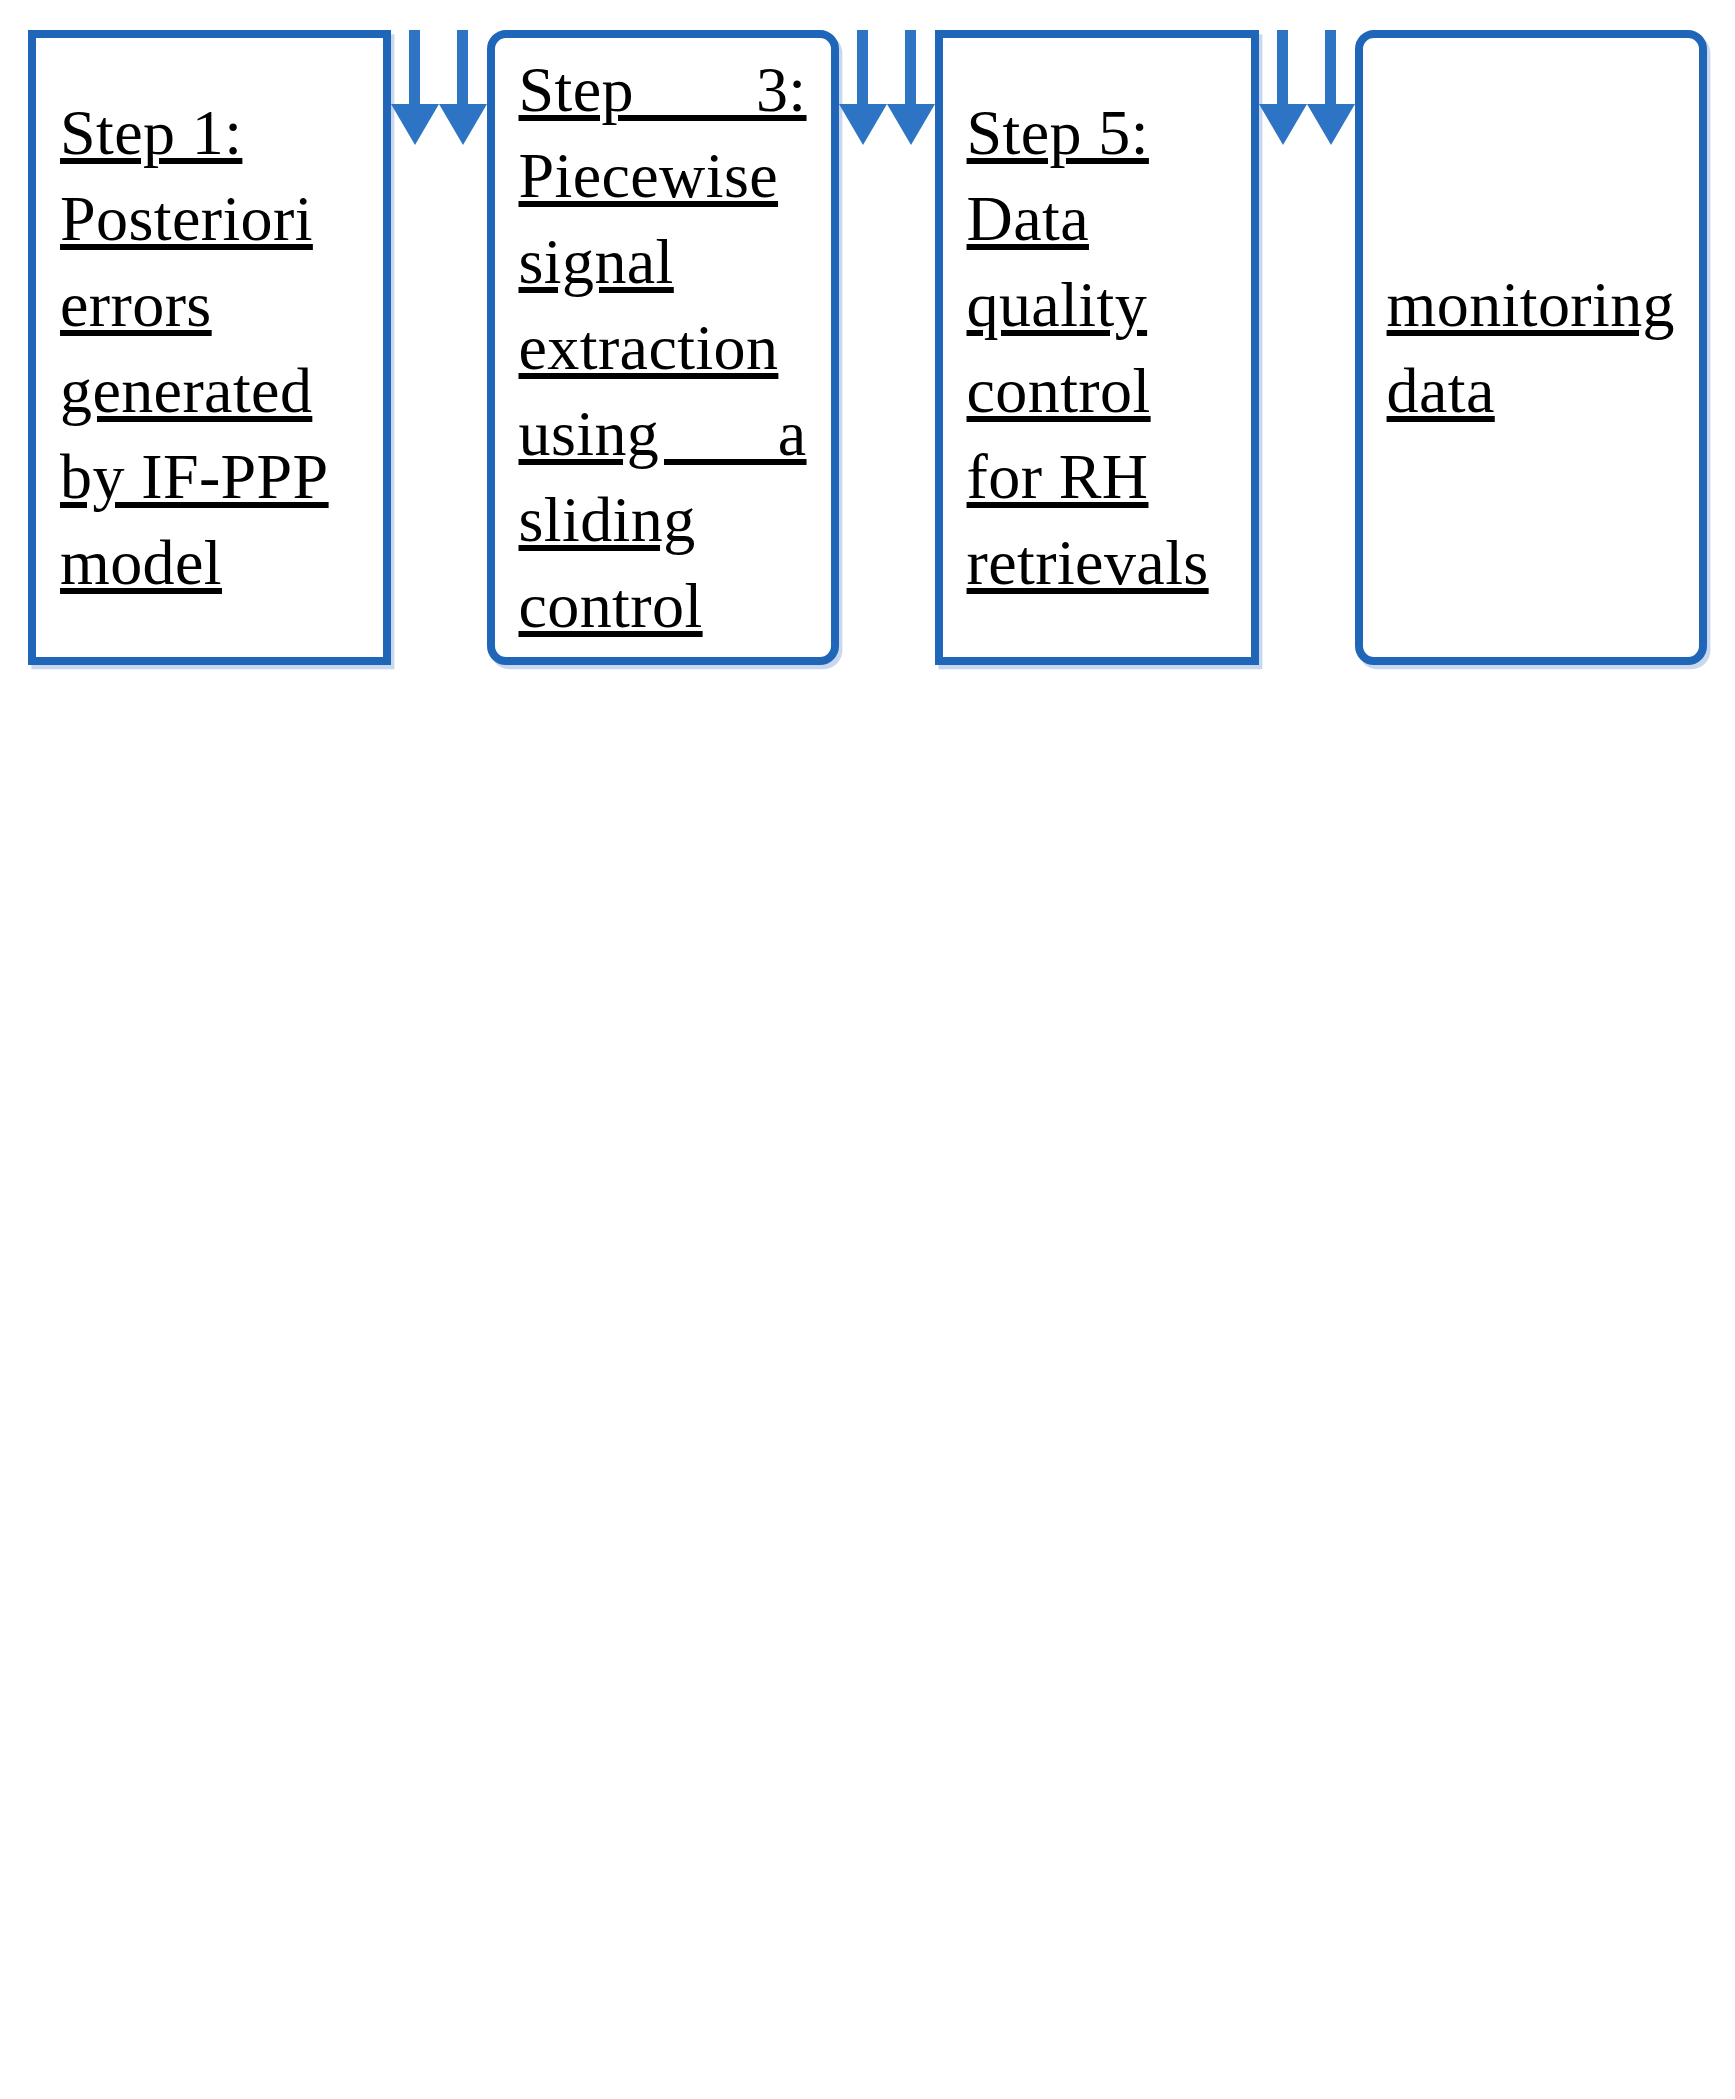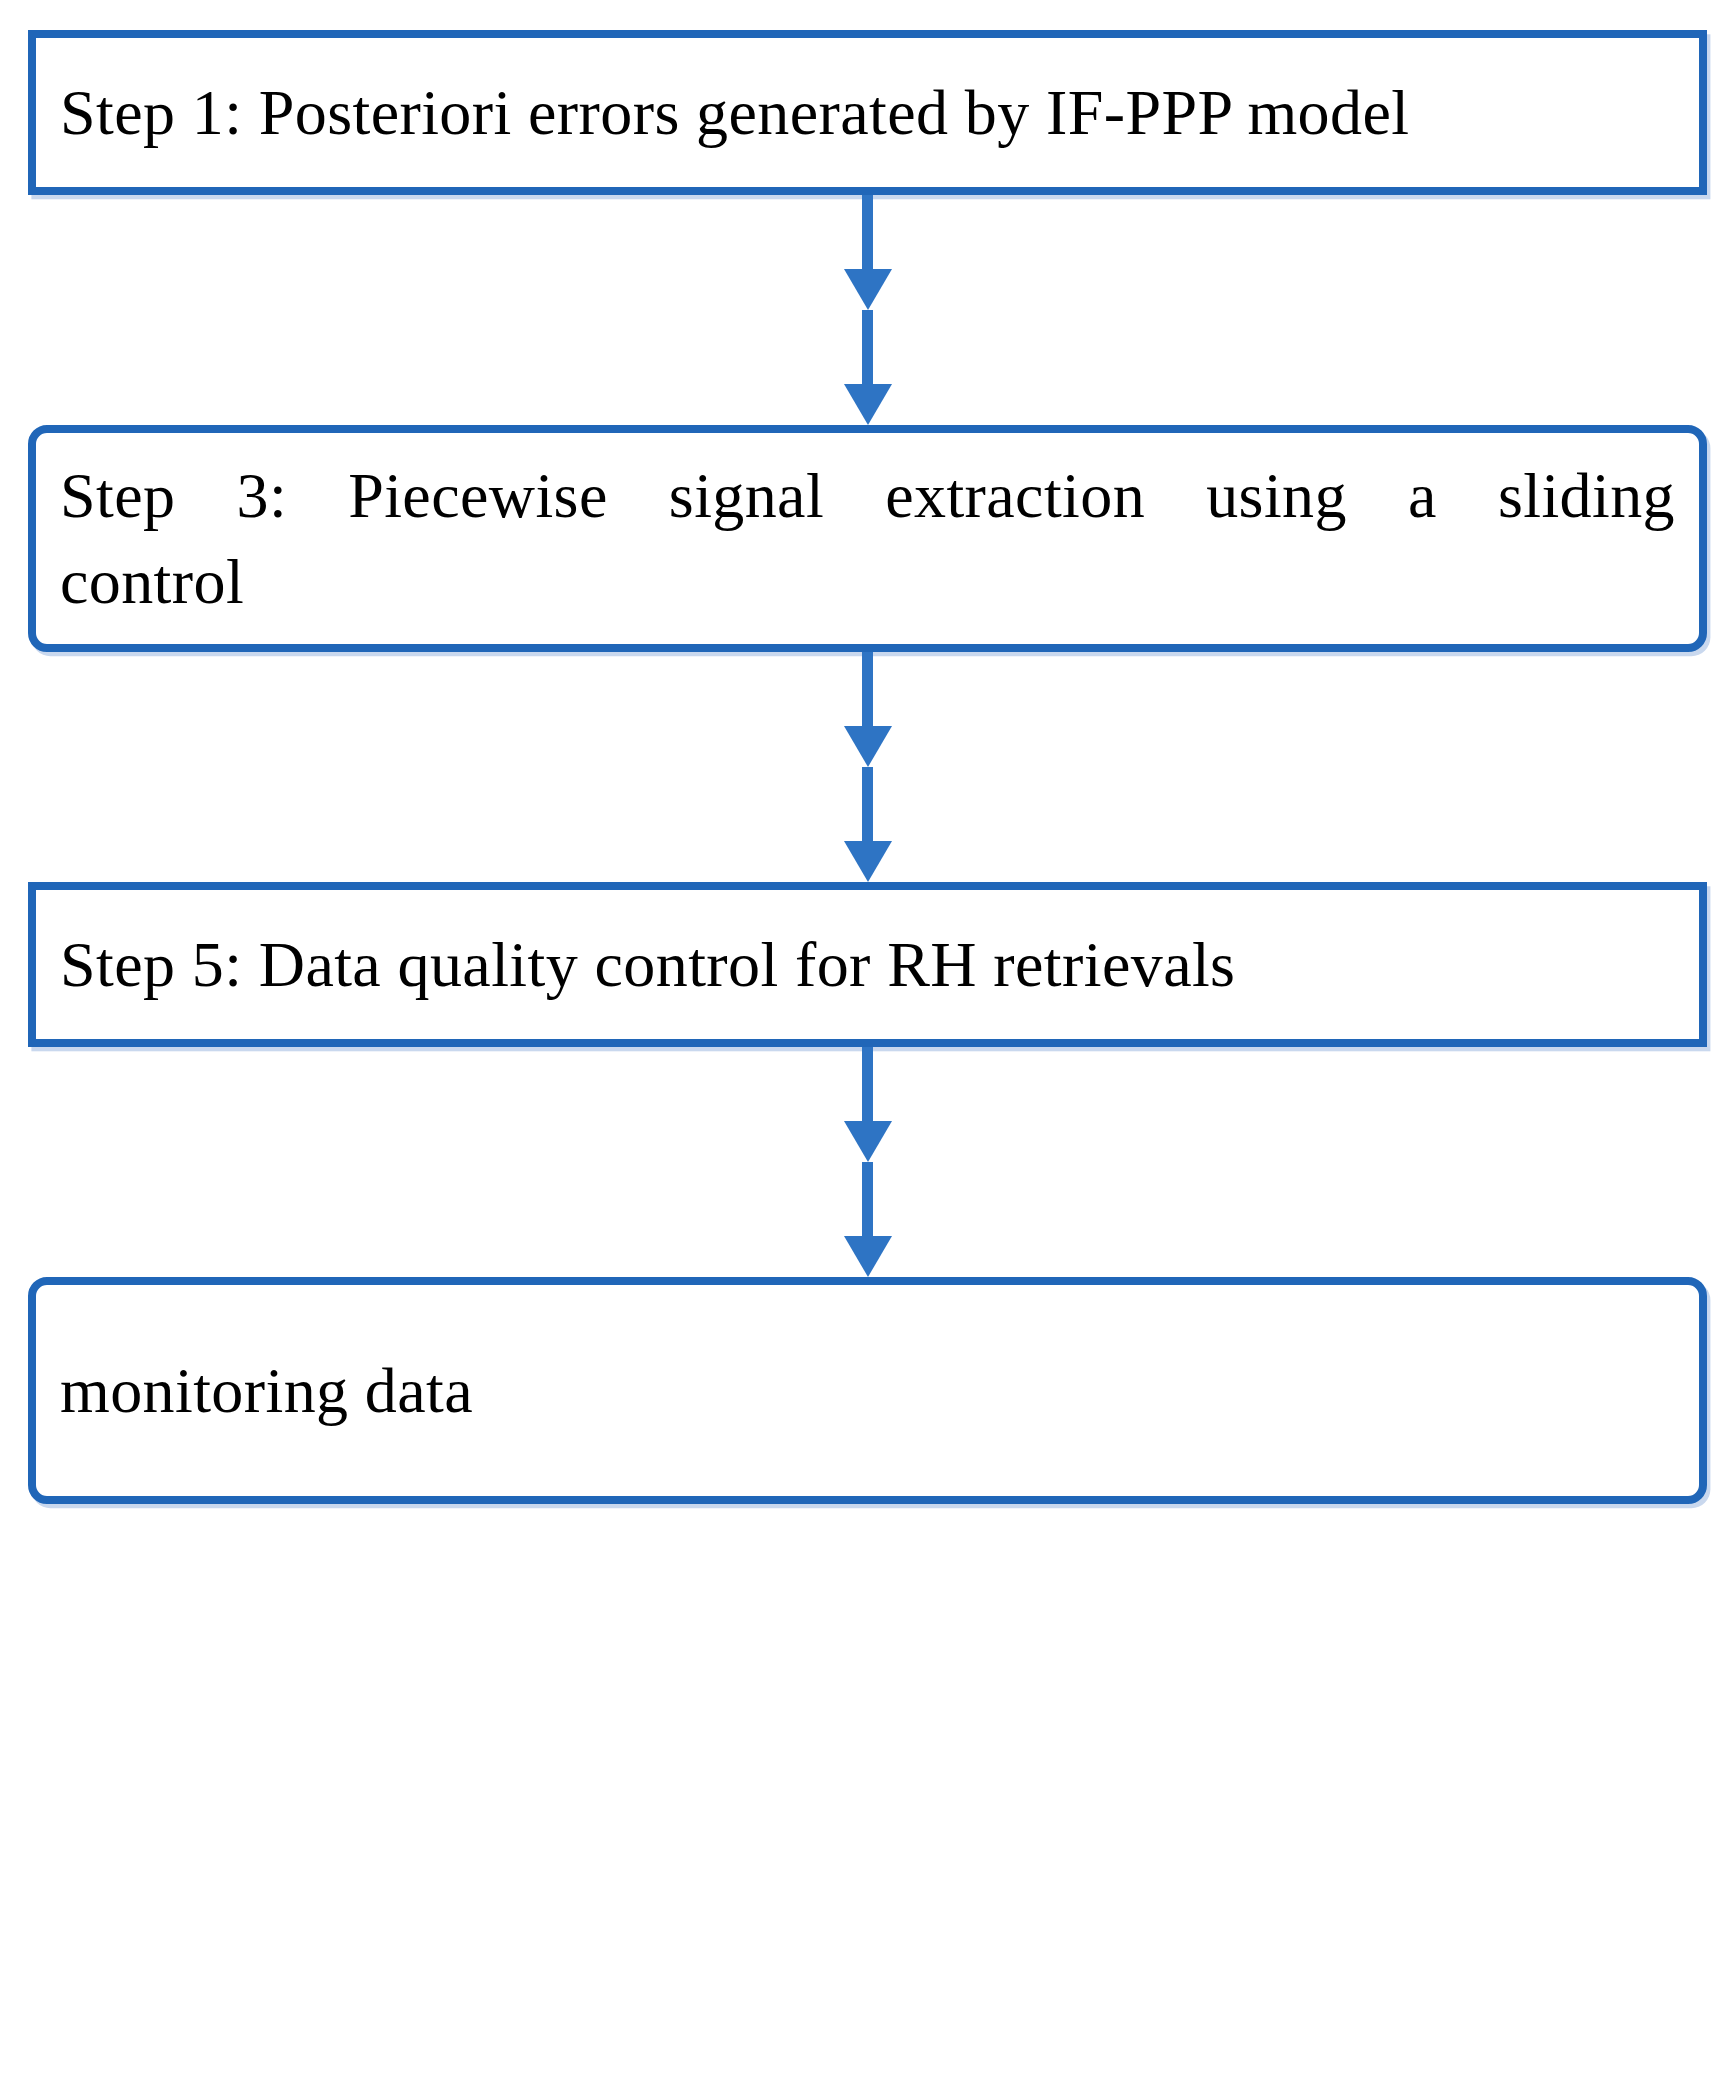--- a/index.html
+++ b/index.html
@@ -21,21 +21,21 @@
     height: 2099px;
     background: var(--bg);
     padding-top: 30px;
     font-family: "Liberation Serif", serif;
     color: var(--text);
   }
   .flow {
     width: 1679px;
     margin-left: 28px;
     display: flex;
-    flex-direction: column;
+    text-decoration: underline;
   }
   .box {
     border: 8.6px solid var(--border);
     background: #ffffff;
     min-height: 165px;
     display: flex;
     align-items: center;
     padding: 8.6px 24px;
     box-shadow: 3.4px 4.3px 0 var(--shadow);
   }

